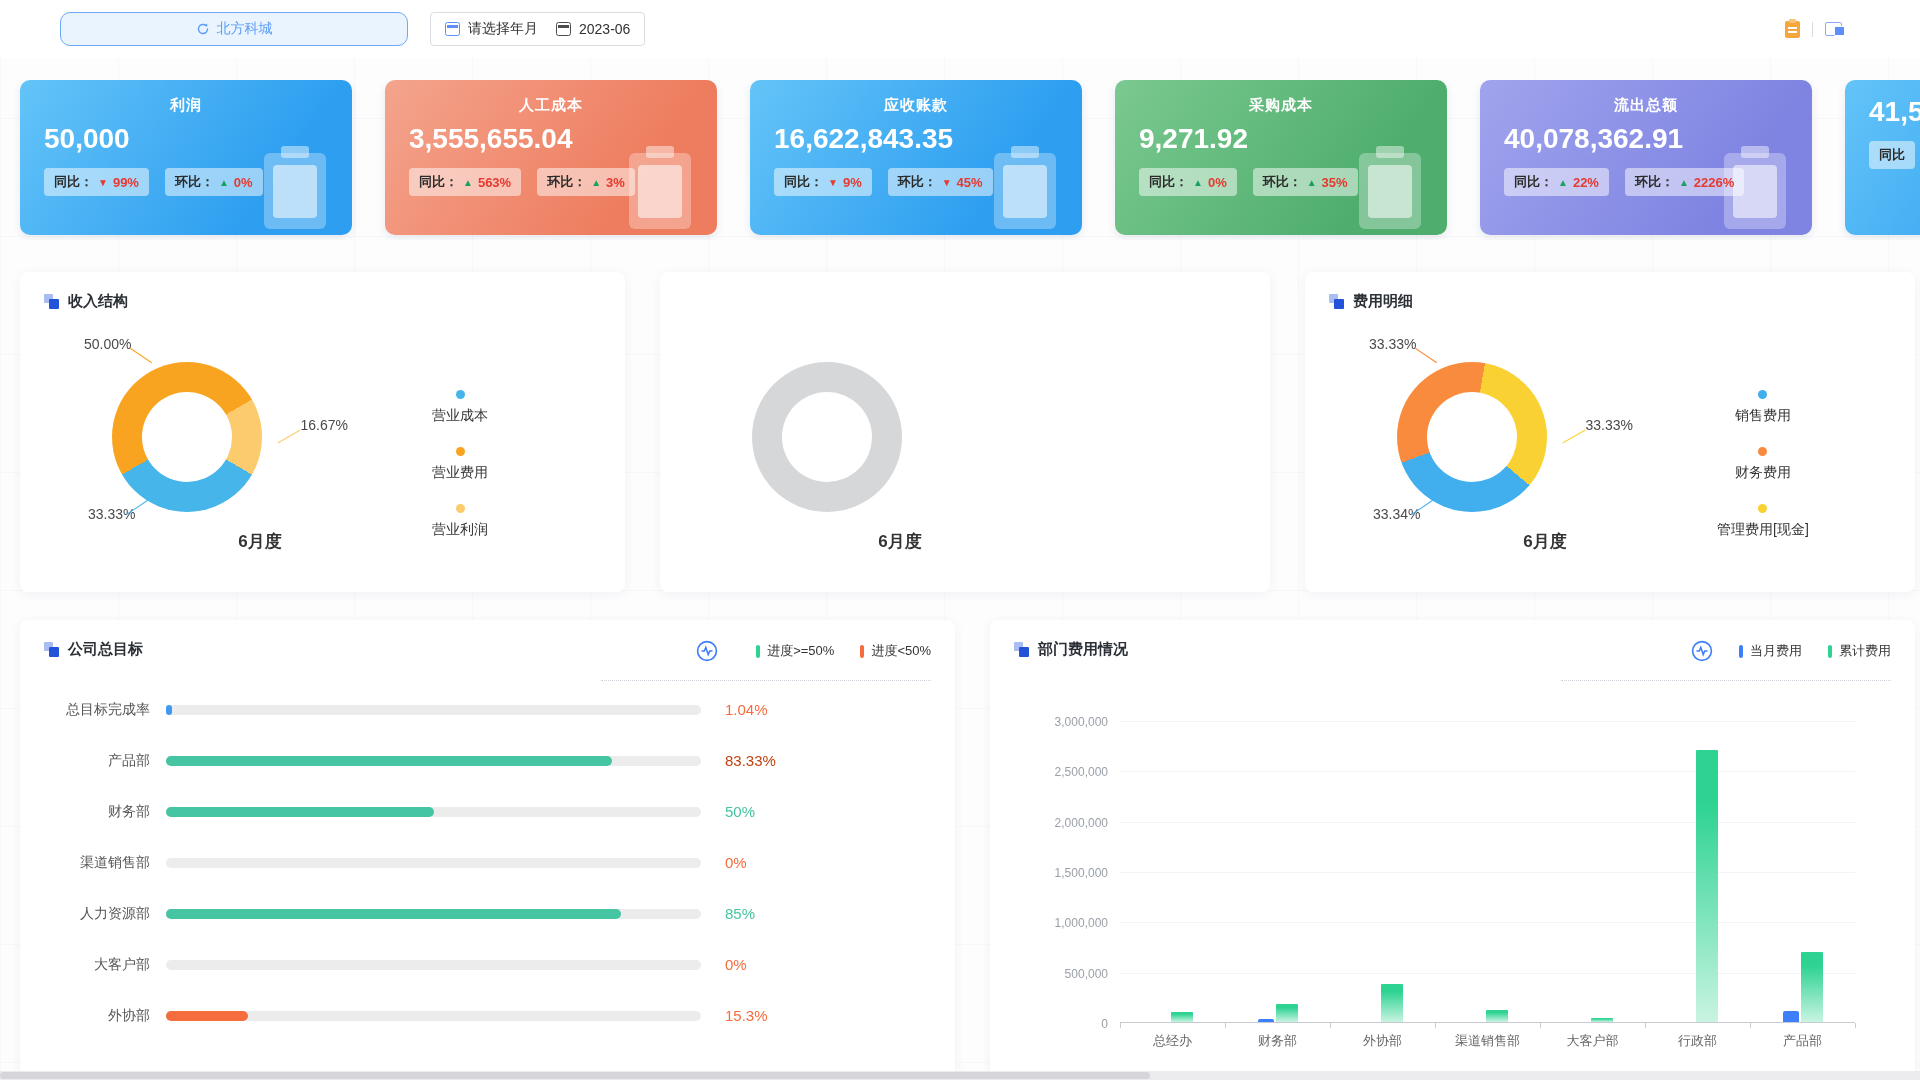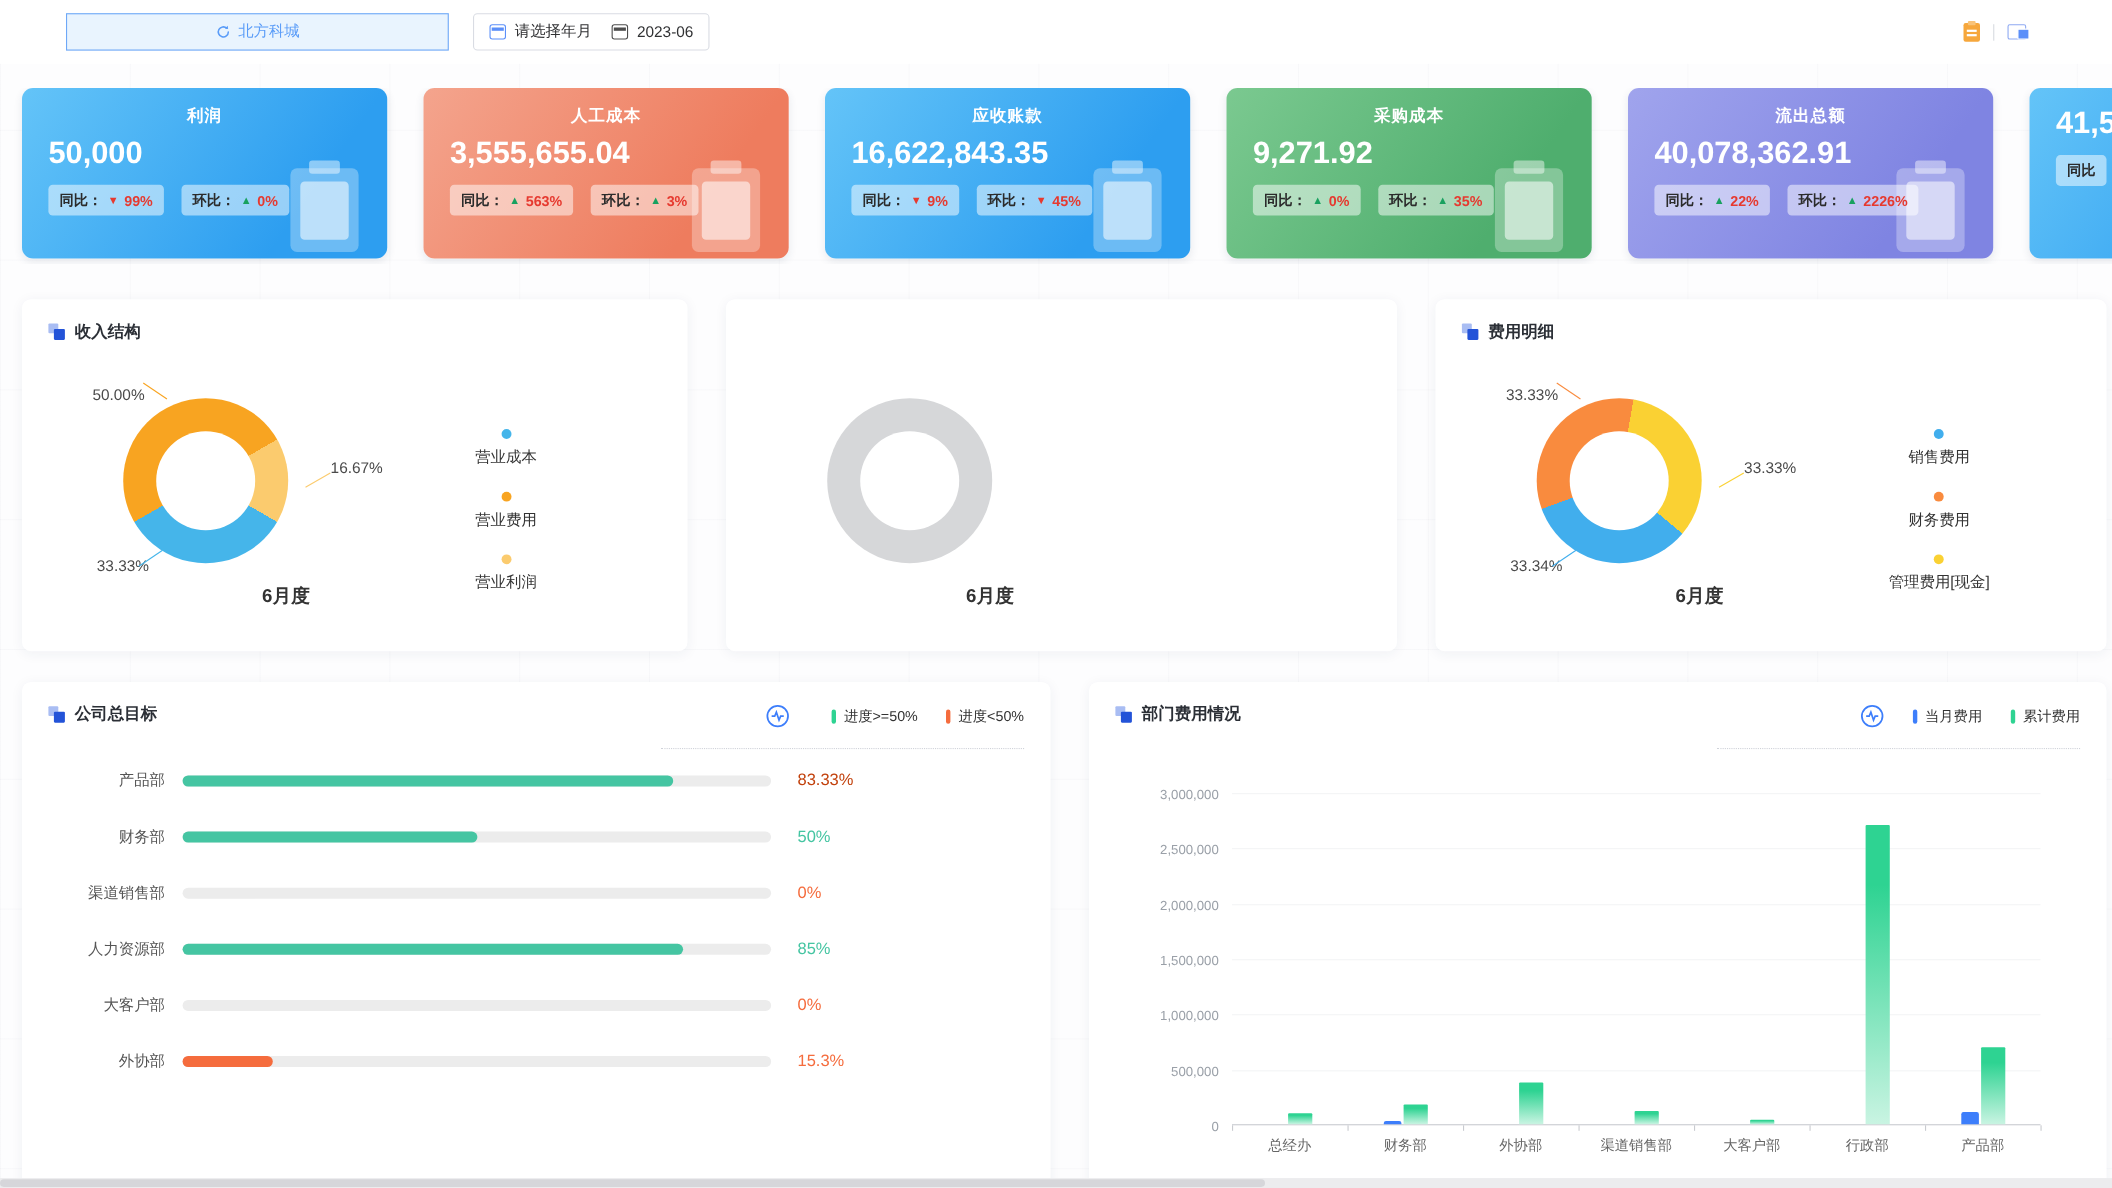--- a/index.html
+++ b/index.html
@@ -5,21 +5,21 @@
   *{margin:0;padding:0;box-sizing:border-box;}
   html,body{width:1920px;height:1080px;overflow:hidden;}
   body{font-family:"Liberation Sans","DejaVu Sans",sans-serif;background:#fdfdfe;position:relative;color:#333;}
   .grid-bg{position:absolute;inset:0;pointer-events:none;
     background-image:linear-gradient(rgba(100,110,140,0.035) 1px,transparent 1px),
                      linear-gradient(90deg,rgba(100,110,140,0.035) 1px,transparent 1px);
     background-size:118px 118px;}
   
   .topbar{position:relative;height:58px;background:#fff;display:flex;align-items:center;z-index:2;}
   .company-btn{margin-left:60px;width:348px;height:34px;background:#e9f4fe;border:1px solid #6ea8f7;
-    border-radius:0;color:#5a9cf8;font-size:14px;display:flex;align-items:center;justify-content:center;gap:7px;cursor:pointer;}
+    border-radius:10px;color:#5a9cf8;font-size:14px;display:flex;align-items:center;justify-content:center;gap:7px;cursor:pointer;}
   .refresh-svg{display:block;}
   .date-box{margin-left:22px;height:34px;border:1px solid #d9dce3;border-radius:4px;background:#fff;
     display:flex;align-items:center;padding:0 14px;gap:18px;}
   .date-seg{display:flex;align-items:center;gap:8px;font-size:14px;color:#303133;cursor:pointer;}
   .cal-icon{width:15px;height:14px;border:1.5px solid #5b8ff9;border-radius:2.5px;position:relative;flex:none;}
   .cal-icon::before{content:"";position:absolute;left:1px;right:1px;top:2px;height:3px;background:#5b8ff9;}
   .cal-icon.dark{border-color:#4d4d4d;}
   .cal-icon.dark::before{background:#4d4d4d;}
   .topbar-right{margin-left:auto;margin-right:78px;display:flex;align-items:center;gap:12px;}
   .clipboard-icon{width:15px;height:17px;background:#f6a73c;border-radius:2px;position:relative;cursor:pointer;}
@@ -56,21 +56,21 @@
   
   .chart-card{top:272px;height:320px;}
   #chart1{left:20px;width:605px;}
   #chart2{left:660px;width:610px;}
   #chart3{left:1305px;width:610px;}
   .donut-wrap{position:absolute;left:92px;top:90px;width:150px;height:150px;}
   .donut{width:150px;height:150px;border-radius:50%;position:relative;}
   .donut::after{content:"";position:absolute;left:30px;top:30px;width:90px;height:90px;background:#fff;border-radius:50%;}
   .donut.empty{background:#d6d7d9;}
   .donut-label{position:absolute;font-size:14px;color:#4a4a4a;white-space:nowrap;}
-  .dl-tl{left:-28px;top:-26px;margin-top:15px;}
+  .dl-tl{left:-28px;top:-26px;}
   .dl-r{right:-86px;top:55px;}
   .dl-bl{left:-24px;bottom:-10px;}
   .leader{position:absolute;width:26px;border-top:1.5px solid;}
   .ld-tl{left:16px;top:-7px;transform:rotate(34deg);}
   .ld-r{right:-40px;top:74px;transform:rotate(-30deg);}
   .ld-bl{left:12px;bottom:4px;transform:rotate(-34deg);}
   .axis-label{position:absolute;left:160px;top:258px;width:160px;text-align:center;font-size:17px;font-weight:bold;color:#333;}
   .donut-legend{position:absolute;left:412px;top:118px;display:flex;flex-direction:column;gap:22px;}
   .legend-item{display:flex;align-items:center;gap:8px;font-size:14px;color:#333;cursor:pointer;flex-direction:column;}
   .legend-dot{width:9px;height:9px;border-radius:50%;flex:none;}
@@ -316,20 +316,27 @@
           <span>进度&gt;=50%</span>
         </div>
         <div class="hlegend-item">
           <span class="hlegend-bar" style="background:#F56C3D"></span>
           <span>进度&lt;50%</span>
         </div>
       </div>
   </div>
   <div class="dotted-sep"></div>
   <div class="goal-rows">
+      <div class="goal-row">
+        <div class="goal-label">总目标完成率</div>
+        <div class="goal-track">
+          <div class="goal-fill" style="width:5.6px;background:#3D9AF0"></div>
+        </div>
+        <div class="goal-value" style="color:#F56C3D">1.04%</div>
+      </div>
       <div class="goal-row">
         <div class="goal-label">产品部</div>
         <div class="goal-track">
           <div class="goal-fill" style="width:445.8px;background:#45C5A2"></div>
         </div>
         <div class="goal-value" style="color:#c2410c">83.33%</div>
       </div>
       <div class="goal-row">
         <div class="goal-label">财务部</div>
         <div class="goal-track">

